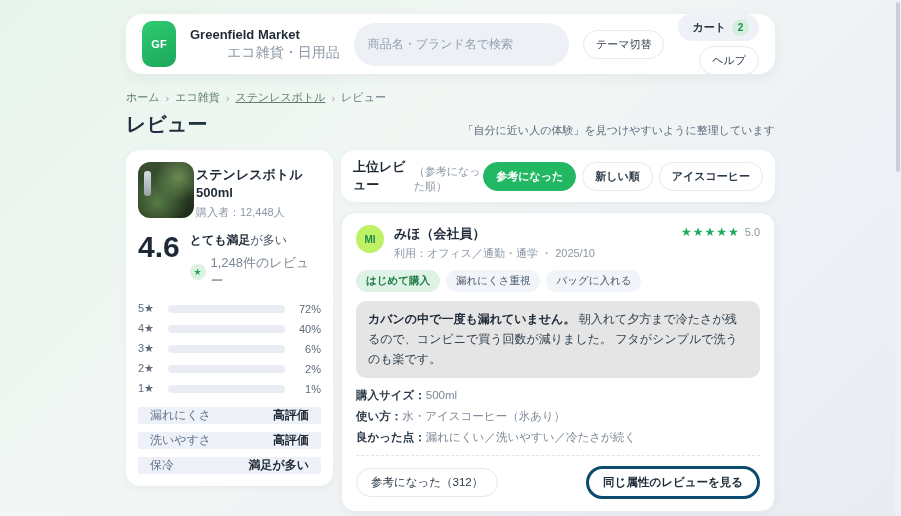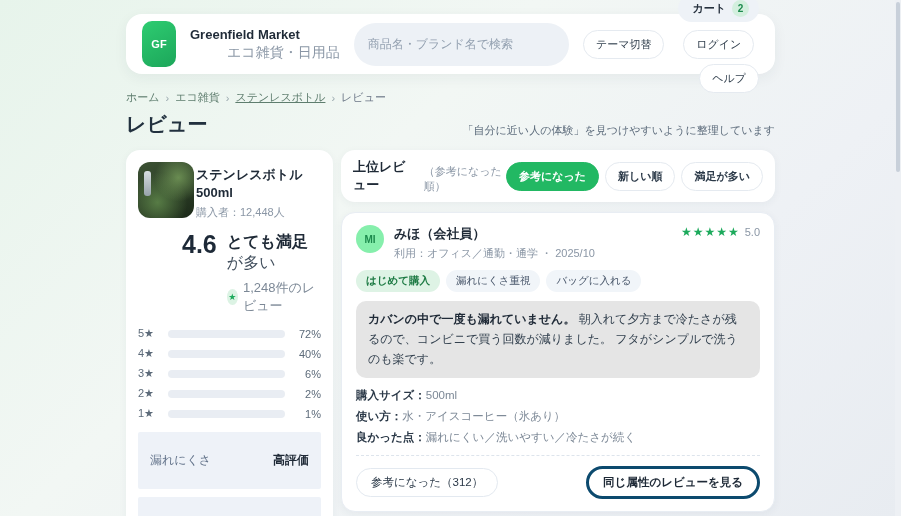--- a/index.html
+++ b/index.html
@@ -74,38 +74,38 @@
       radial-gradient(circle at 35% 72%, rgba(95,135,75,.85), transparent 55%),
       linear-gradient(160deg,#3c5234,#1c2a19);
   }
   .prod-img .bottle {
     position:absolute; left:6px; top:9px; width:7px; height:25px; border-radius:3px;
     background:linear-gradient(180deg,#d6dde1,#97a2aa);
   }
   .prod-name { font-size:13px; font-weight:bold; color:#1f2a37; line-height:1.35; margin-top:4px; }
   .prod-buyers { font-size:11px; color:#8a96a5; margin-top:4px; }
   .score-row { display:flex; gap:10px; margin-top:12px; align-items:flex-start; }
-  .score-num { font-size:25px; font-weight:bold; color:#1d2937; line-height:1;margin-left:44px; }
-  .score-summary { font-size:16px; color:#43505e; }
+  .score-num { font-size:30px; font-weight:bold; color:#1d2937; line-height:1; }
+  .score-summary { font-size:12px; color:#43505e; }
   .score-summary b { color:#1f2a37; }
   .review-count-row { display:flex; align-items:center; gap:5px; margin-top:5px; }
   .star-badge {
     width:16px; height:16px; border-radius:50%; background:#dcf3e4;
     color:#1daa5c; font-size:9px; display:flex; align-items:center; justify-content:center;
   }
   .review-count { font-size:13px; color:#7c8896; }
   .bars { margin-top:12px; display:flex; flex-direction:column; gap:7px; }
   .bar-row { display:flex; align-items:center; gap:8px; font-size:11px; color:#5d6b7a; }
   .bar-label { width:22px; flex:0 0 auto; }
   .bar-track { flex:1; height:8px; background:#e9edf3; border-radius:999px; overflow:hidden; }
   .bar-fill { height:100%; background:#22b863; border-radius:999px; }
   .bar-pct { width:28px; text-align:right; flex:0 0 auto; }
   .attrs { margin-top:12px; display:flex; flex-direction:column; gap:8px; }
   .attr-row {
-    background:#eef2f8; border-radius:2px; padding:20px 12px;
+    background:#eef2f8; border-radius:2px; padding:0 12px;
     display:flex; justify-content:space-between; align-items:center;
   }
   .attr-label { font-size:12px; color:#64748b; }
   .attr-value { font-size:12px; font-weight:bold; color:#1f2a37; }
 
   
   .main-col { display:flex; flex-direction:column; gap:10px; }
   .toolbar { padding:8px 12px; display:flex; align-items:center; justify-content:space-between; }
   .toolbar-left { display:flex; align-items:flex-end; gap:6px; }
   .toolbar-title { font-size:13px; font-weight:bold; color:#1f2a37; }
@@ -114,21 +114,21 @@
   .sort-btn {
     border-radius:999px; font-size:11px; font-weight:bold; padding:6px 12px;
     background:#fff; border:1px solid #e5eaf0; color:#2b3948; font-family:inherit; cursor:pointer; white-space:nowrap;
   }
   .sort-btn.active { background:#22b863; border-color:#22b863; color:#fff; }
 
   .review-card { border:1px solid #e8edf3; padding:12px 14px; }
   .rev-head { display:flex; align-items:flex-start; gap:10px; }
   .avatar {
     width:28px; height:28px; border-radius:50%; flex:0 0 auto;
-    background:#86efac; color:#1c8a4d; font-size:10px; font-weight:bold;
+    background:#bef264; color:#1c8a4d; font-size:10px; font-weight:bold;
     display:flex; align-items:center; justify-content:center;
   }
   .rev-name { font-size:13px; font-weight:bold; color:#1f2a37; }
   .rev-meta { font-size:11px; color:#8a96a5; margin-top:3px; }
   .rev-stars-wrap { margin-left:auto; display:flex; align-items:center; gap:5px; flex:0 0 auto; }
   .rev-stars { color:#1daa5c; font-size:12px; letter-spacing:1px; }
   .rev-score { font-size:11px; color:#8a96a5; }
   .tag-row { display:flex; gap:6px; margin-top:9px; flex-wrap:wrap; }
   .tag { font-size:10.5px; padding:4px 10px; border-radius:999px; background:#f1f5f9; color:#475569; }
   .tag.green { background:#def3e5; color:#1c7a43; font-weight:bold; }
@@ -169,21 +169,20 @@
       <div class="brand-sub">エコ雑貨・日用品</div>
     </div>
     <input class="search" placeholder="商品名・ブランド名で検索" style="">
     <button class="pill-btn">テーマ切替</button>
     <div class="hdr-right">
       <div class="hdr-row">
         <button class="cart-btn">
           <span>カート</span>
           <span class="cart-badge">2</span>
         </button>
-        <button class="pill-btn">ログイン</button>
       </div>
       <button class="pill-btn">ヘルプ</button>
     </div>
   </div>
 
   <div class="breadcrumb">
     <span class="crumb-link">ホーム</span>
     <span class="crumb-sep">›</span>
     <span class="crumb-link">エコ雑貨</span>
     <span class="crumb-sep">›</span>
@@ -270,21 +269,21 @@
     <div class="main-col">
 
       <div class="card toolbar">
         <div class="toolbar-left">
           <span class="toolbar-title">上位レビュー</span>
           <span class="toolbar-sub">（参考になった順）</span>
         </div>
         <div class="toolbar-btns">
           <button class="sort-btn active">参考になった</button>
           <button class="sort-btn">新しい順</button>
-          <button class="sort-btn">満足が多い</button>
+          <button class="sort-btn">アイスコーヒー</button>
         </div>
       </div>
 
       <div class="card review-card">
         <div class="rev-head">
           <div class="avatar">MI</div>
           <div>
             <div class="rev-name">みほ（会社員）</div>
             <div class="rev-meta">利用：オフィス／通勤・通学 ・ 2025/10</div>
           </div>

